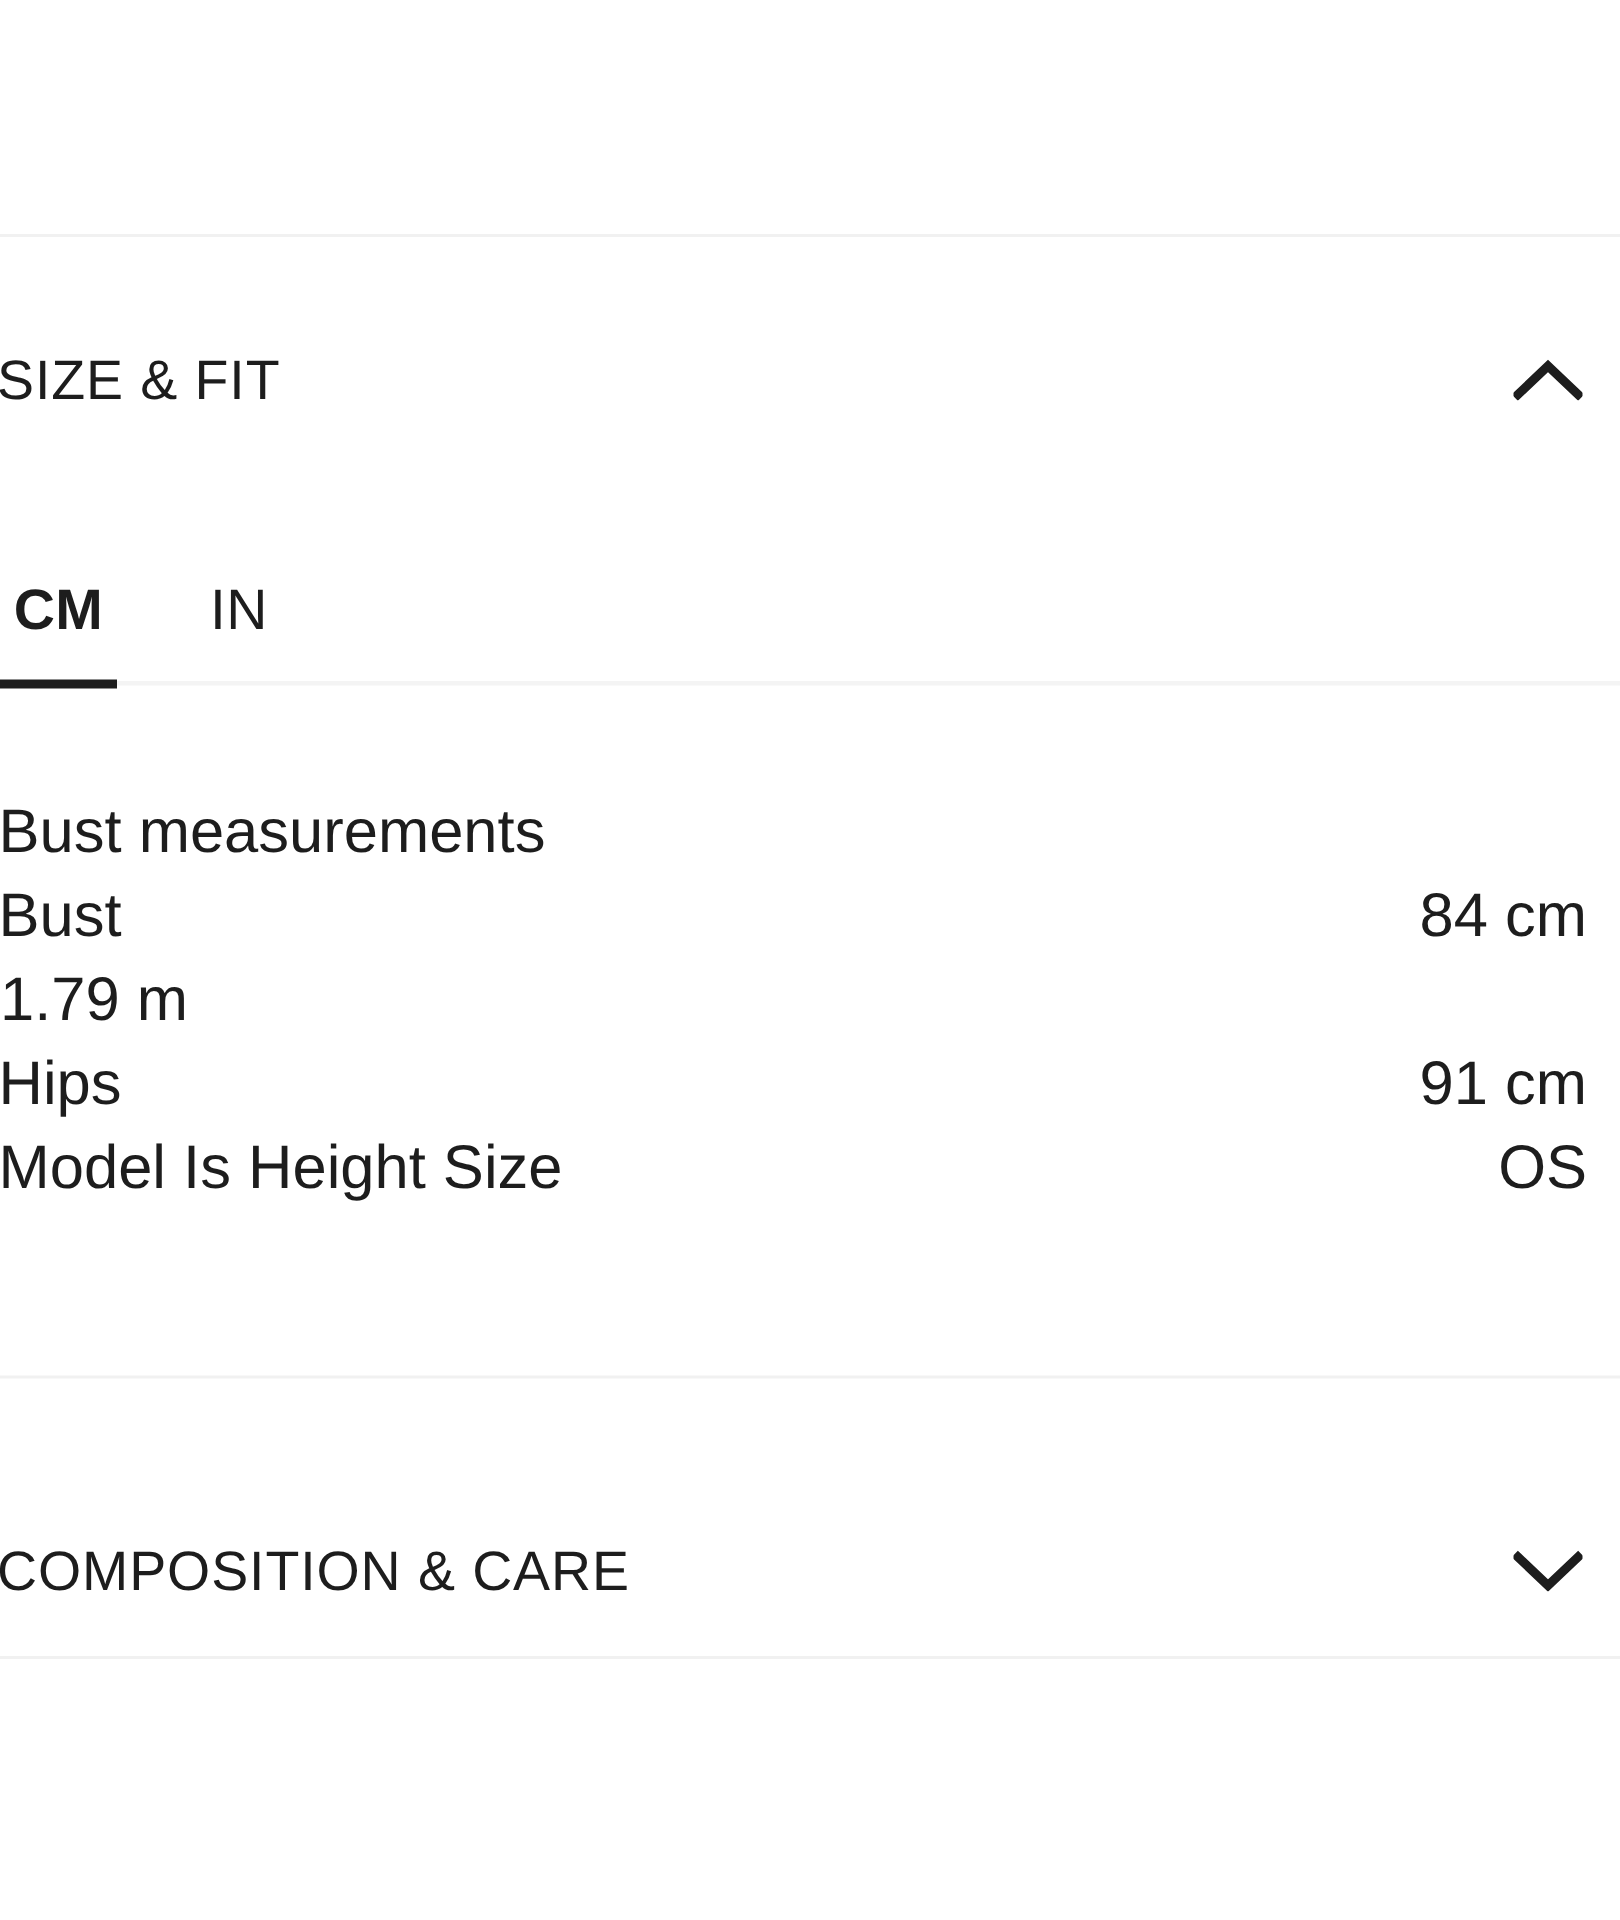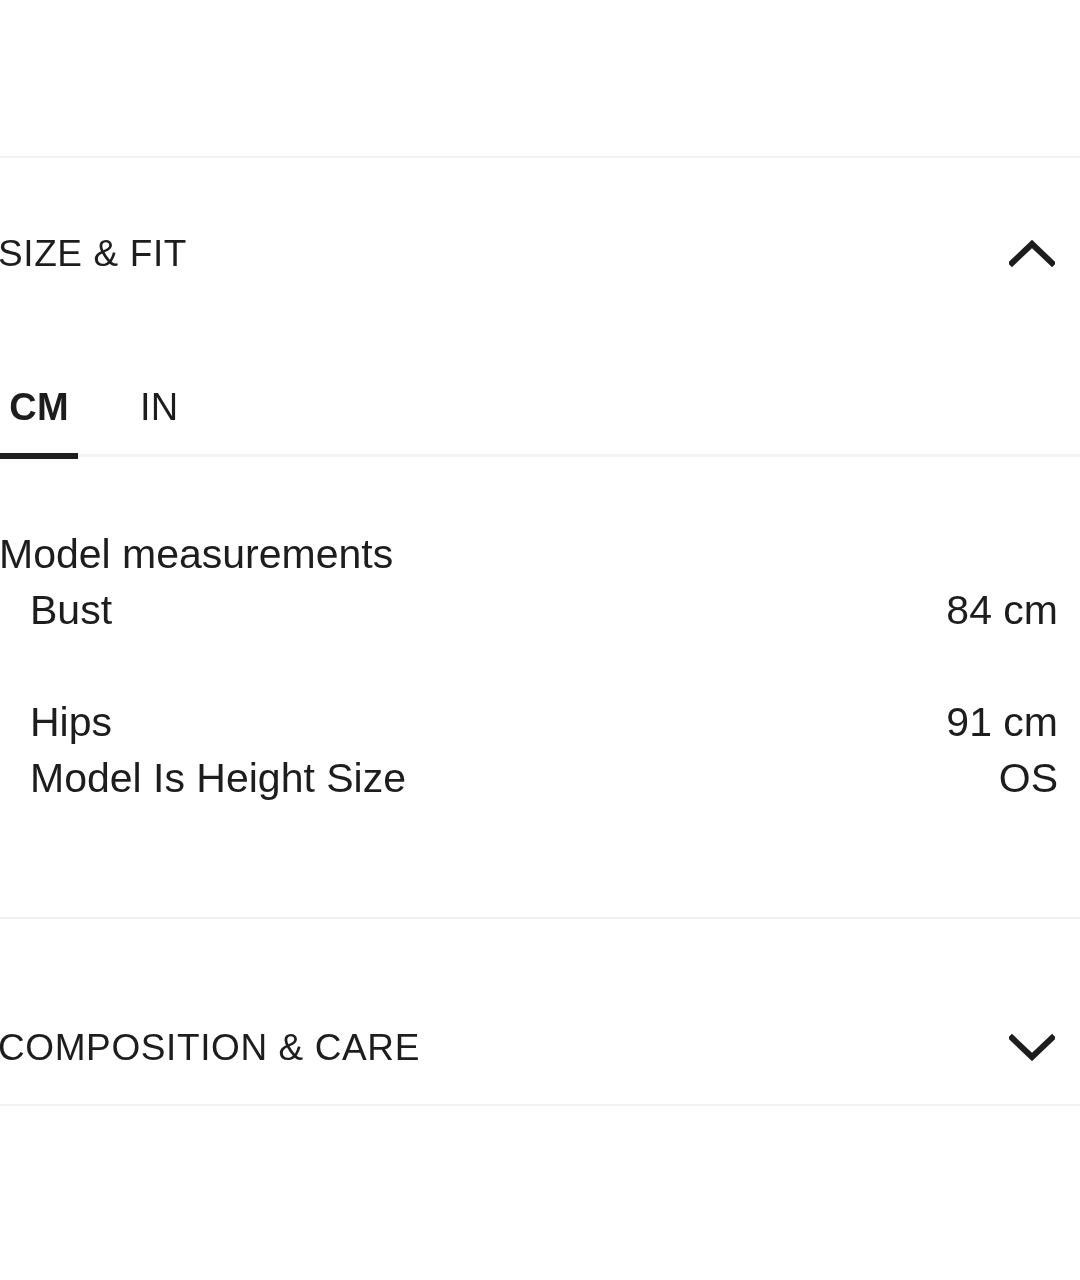--- a/index.html
+++ b/index.html
@@ -149,21 +149,20 @@
     justify-content: space-between;
     line-height: 56px;
     height: 56px;
   }
   .meas-label {
     font-size: 41px;
     font-weight: 400;
     color: #1d1d1d;
     white-space: nowrap;
     margin-left: -1px;
-    padding-left: 31px;
   }
   .meas-value {
     font-size: 41px;
     font-weight: 400;
     color: #1d1d1d;
     white-space: nowrap;
     text-align: left;
   }
 </style>
 </head>
@@ -185,28 +184,29 @@
   <div class="unit-tabs">
     <div class="tabs-row">
       <button class="tab tab-cm">CM</button>
       <button class="tab tab-in">IN</button>
     </div>
     <div class="tabs-underline-base"></div>
     <div class="tabs-underline-active"></div>
   </div>
 
   <div class="measurements">
-    <div class="meas-heading">Model measurements</div>
+    <div class="meas-heading">Bust measurements</div>
 
     <div class="meas-row">
       <span class="meas-label">Bust</span>
       <span class="meas-value">84 cm</span>
     </div>
 
     <div class="meas-row">
+      <span class="meas-value">1.79 m</span>
     </div>
 
     <div class="meas-row">
       <span class="meas-label">Hips</span>
       <span class="meas-value">91 cm</span>
     </div>
 
 
     <div class="meas-row">
       <span class="meas-label">Model Is Height Size</span>

